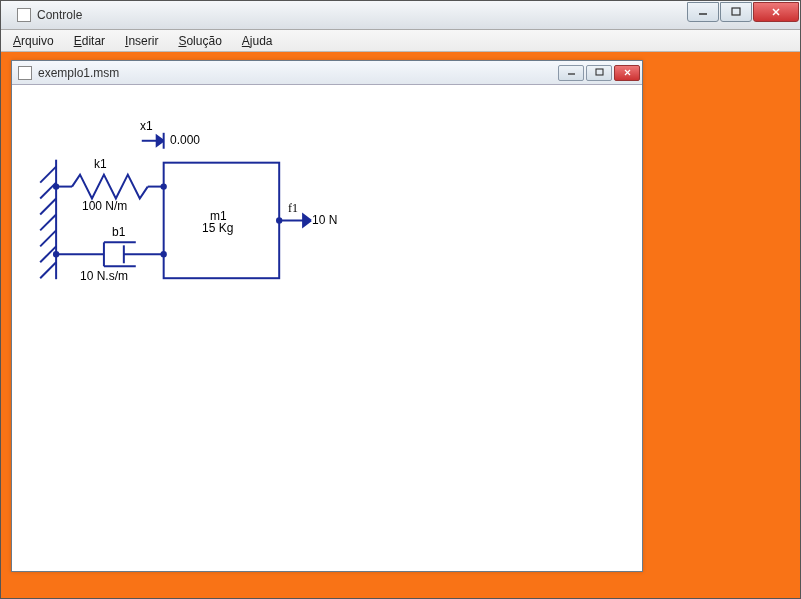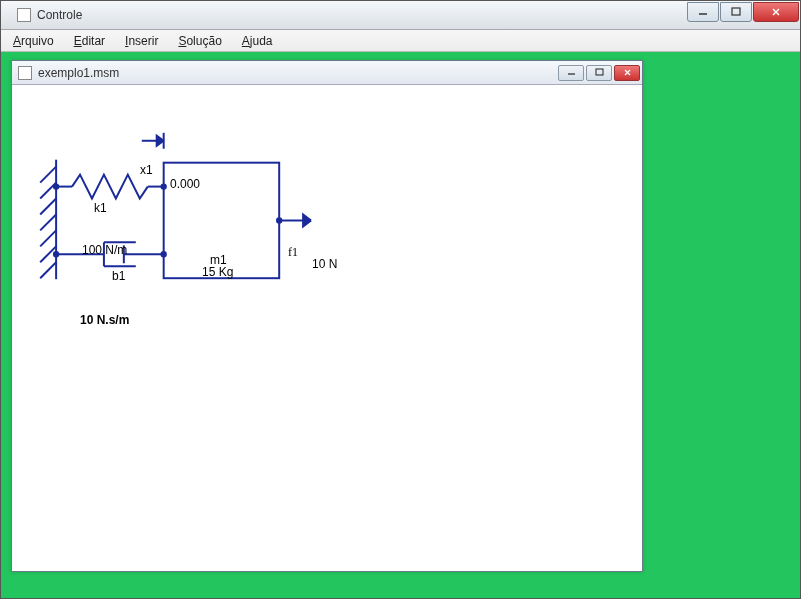--- a/index.html
+++ b/index.html
@@ -57,21 +57,21 @@
     padding: 2px 8px;
     color:#222;
     text-decoration: underline;
     text-decoration-color: transparent;
   }
   .menuitem::first-letter { text-decoration: underline; }
 
   
   .mdi {
     position: relative;
-    background: #22c55e;
+    background: #f97316;
     height: calc(100% - 29px - 22px);
     padding:12px;
   }
 
   .childwin {
     position:absolute;
     left: 10px; top: 8px;
     width: 632px; height: 512px;
     background:#fff;
     border: 1px solid #6a7a8a;
@@ -92,21 +92,21 @@
     border:1px solid #8a98a8;
     border-radius:2px;
     background:linear-gradient(to bottom,#eef3f8,#d5dfe8);
     display:flex;align-items:center;justify-content:center;
     font-size:9px;color:#333;
   }
   .cbtn.close{ background:linear-gradient(to bottom,#e77,#c33); color:#fff; border-color:#933;}
 
   .canvas { position:relative; width:100%; height:calc(100% - 24px); background:#fff; }
 
-  .diagram-label { position:absolute; font-size:12px; color:#000; font-family: Tahoma, sans-serif; margin-top: 44px;}
+  .diagram-label { position:absolute; font-size:12px; color:#000; font-family: Tahoma, sans-serif;}
 </style>
 </head>
 <body>
 
 <div class="titlebar">
   <div class="icon"></div>
   <div class="title">Controle</div>
   <div class="winbtns">
     <div class="winbtn">
       <svg width="10" height="10">
@@ -206,21 +206,21 @@
       </svg>
 
       
       <div class="diagram-label" style="left:128px; top:34px;">x1</div>
       <div class="diagram-label" style="left:158px; top:48px;text-align:right;">0.000</div>
 
       <div class="diagram-label" style="left:82px; top:72px;">k1</div>
       <div class="diagram-label" style="left:70px; top:114px;">100 N/m</div>
 
       <div class="diagram-label" style="left:100px; top:140px;">b1</div>
-      <div class="diagram-label" style="left:68px; top:184px;font-weight:bold;">10 N.s/m</div>
+      <div class="diagram-label" style="left:68px; top:184px;">10 N.s/m</div>
 
       <div class="diagram-label" style="left:198px; top:124px;">m1</div>
       <div class="diagram-label" style="left:190px; top:136px;">15 Kg</div>
 
       <div class="diagram-label" style="left:276px; top:116px;font-family:Liberation Serif, serif;">f1</div>
       <div class="diagram-label" style="left:300px; top:128px;">10 N</div>
     </div>
   </div>
 </div>
 

